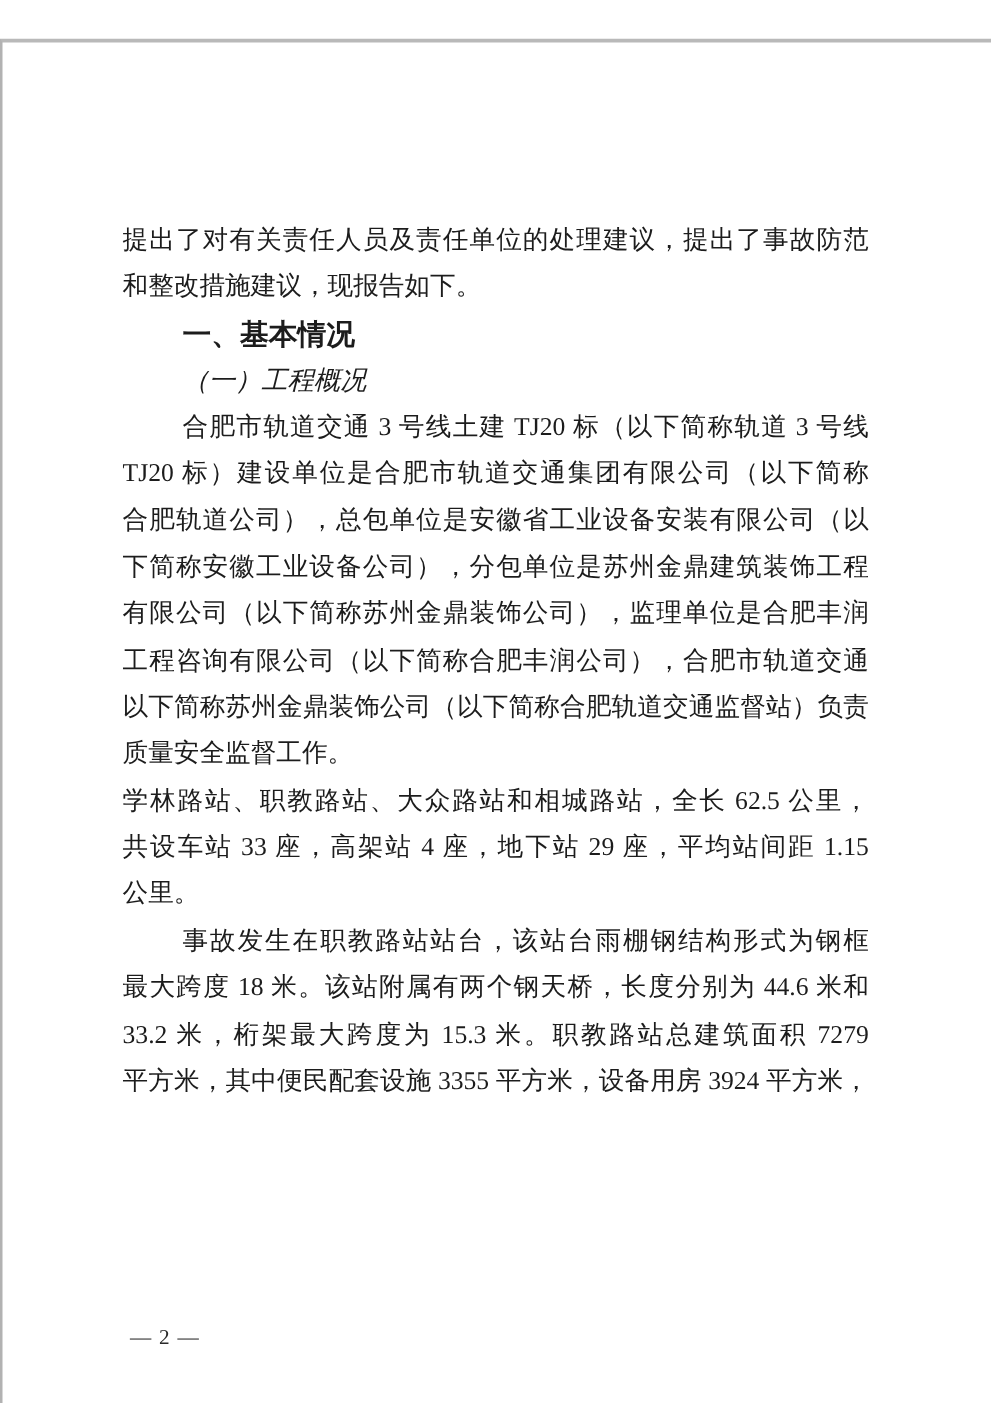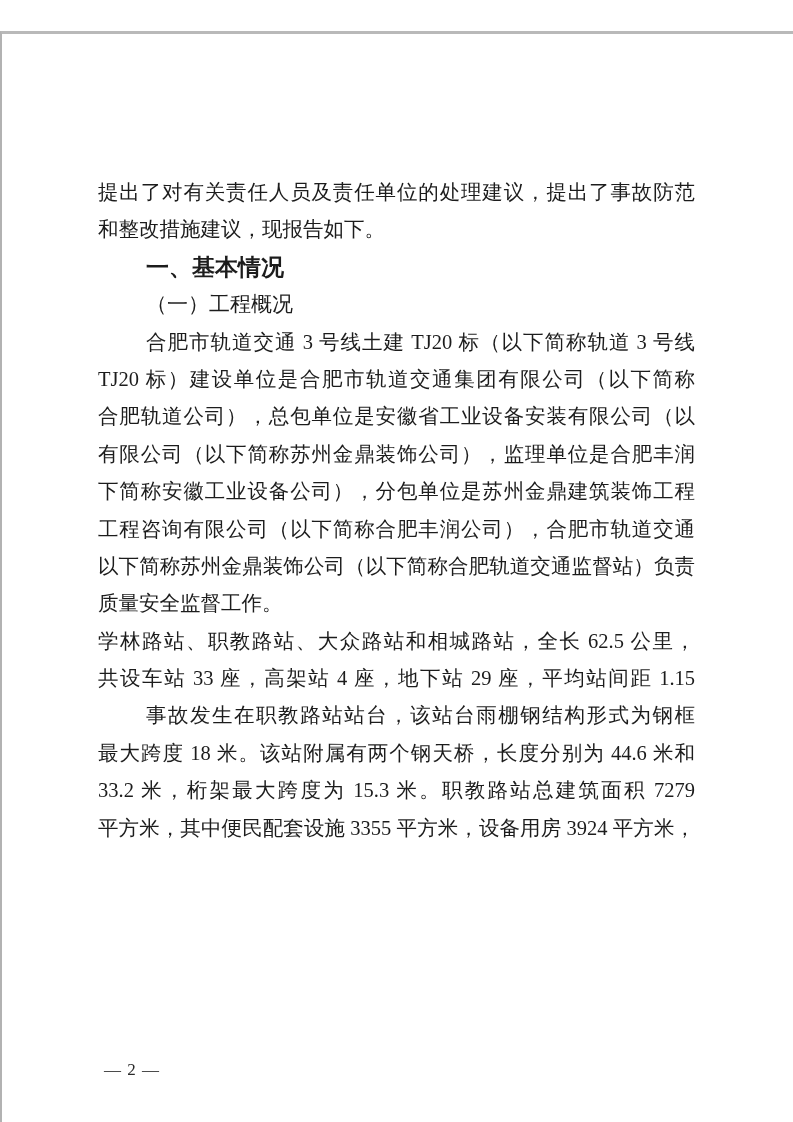--- a/index.html
+++ b/index.html
@@ -43,20 +43,21 @@
     text-indent: 48px;
   }
   
   .h1 {
     font-family: "Liberation Sans", sans-serif;
     font-weight: 700;
     font-size: 23px;
   }
   
   .h2 {
+    font-style: italic;
     font-size: 21px;
   }
   .footer {
     position: absolute;
     left: 98px;
     top: 1022px;
     width: 64px;
     height: 28px;
     line-height: 28px;
     font-size: 17px;
@@ -71,26 +72,27 @@
 
 <div class="sheet">
   <div class="text-block">
     <div class="line j">提出了对有关责任人员及责任单位的处理建议，提出了事故防范</div>
     <div class="line">和整改措施建议，现报告如下。</div>
     <div class="line h1 indent">一、基本情况</div>
     <div class="line h2 indent">（一）工程概况</div>
     <div class="line j indent">合肥市轨道交通 3 号线土建 TJ20 标（以下简称轨道 3 号线</div>
     <div class="line j">TJ20 标）建设单位是合肥市轨道交通集团有限公司（以下简称</div>
     <div class="line j">合肥轨道公司），总包单位是安徽省工业设备安装有限公司（以</div>
+    <div class="line j">下简称安徽工业设备公司），分包单位是苏州金鼎建筑装饰工程</div>
     <div class="line j">有限公司（以下简称苏州金鼎装饰公司），监理单位是合肥丰润</div>
-    <div class="line j">下简称安徽工业设备公司），分包单位是苏州金鼎建筑装饰工程</div>
     <div class="line j">工程咨询有限公司（以下简称合肥丰润公司），合肥市轨道交通</div>
     <div class="line j">以下简称苏州金鼎装饰公司（以下简称合肥轨道交通监督站）负责</div>
     <div class="line">质量安全监督工作。</div>
     <div class="line j">学林路站、职教路站、大众路站和相城路站，全长 62.5 公里，</div>
     <div class="line j">共设车站 33 座，高架站 4 座，地下站 29 座，平均站间距 1.15</div>
+    <div class="line">公里。</div>
     <div class="line j indent">事故发生在职教路站站台，该站台雨棚钢结构形式为钢框</div>
     <div class="line j">最大跨度 18 米。该站附属有两个钢天桥，长度分别为 44.6 米和</div>
     <div class="line j">33.2 米，桁架最大跨度为 15.3 米。职教路站总建筑面积 7279</div>
     <div class="line j">平方米，其中便民配套设施 3355 平方米，设备用房 3924 平方米，</div>
   </div>
   <div class="footer">— 2 —</div>
 </div>
 
 </body></html>

